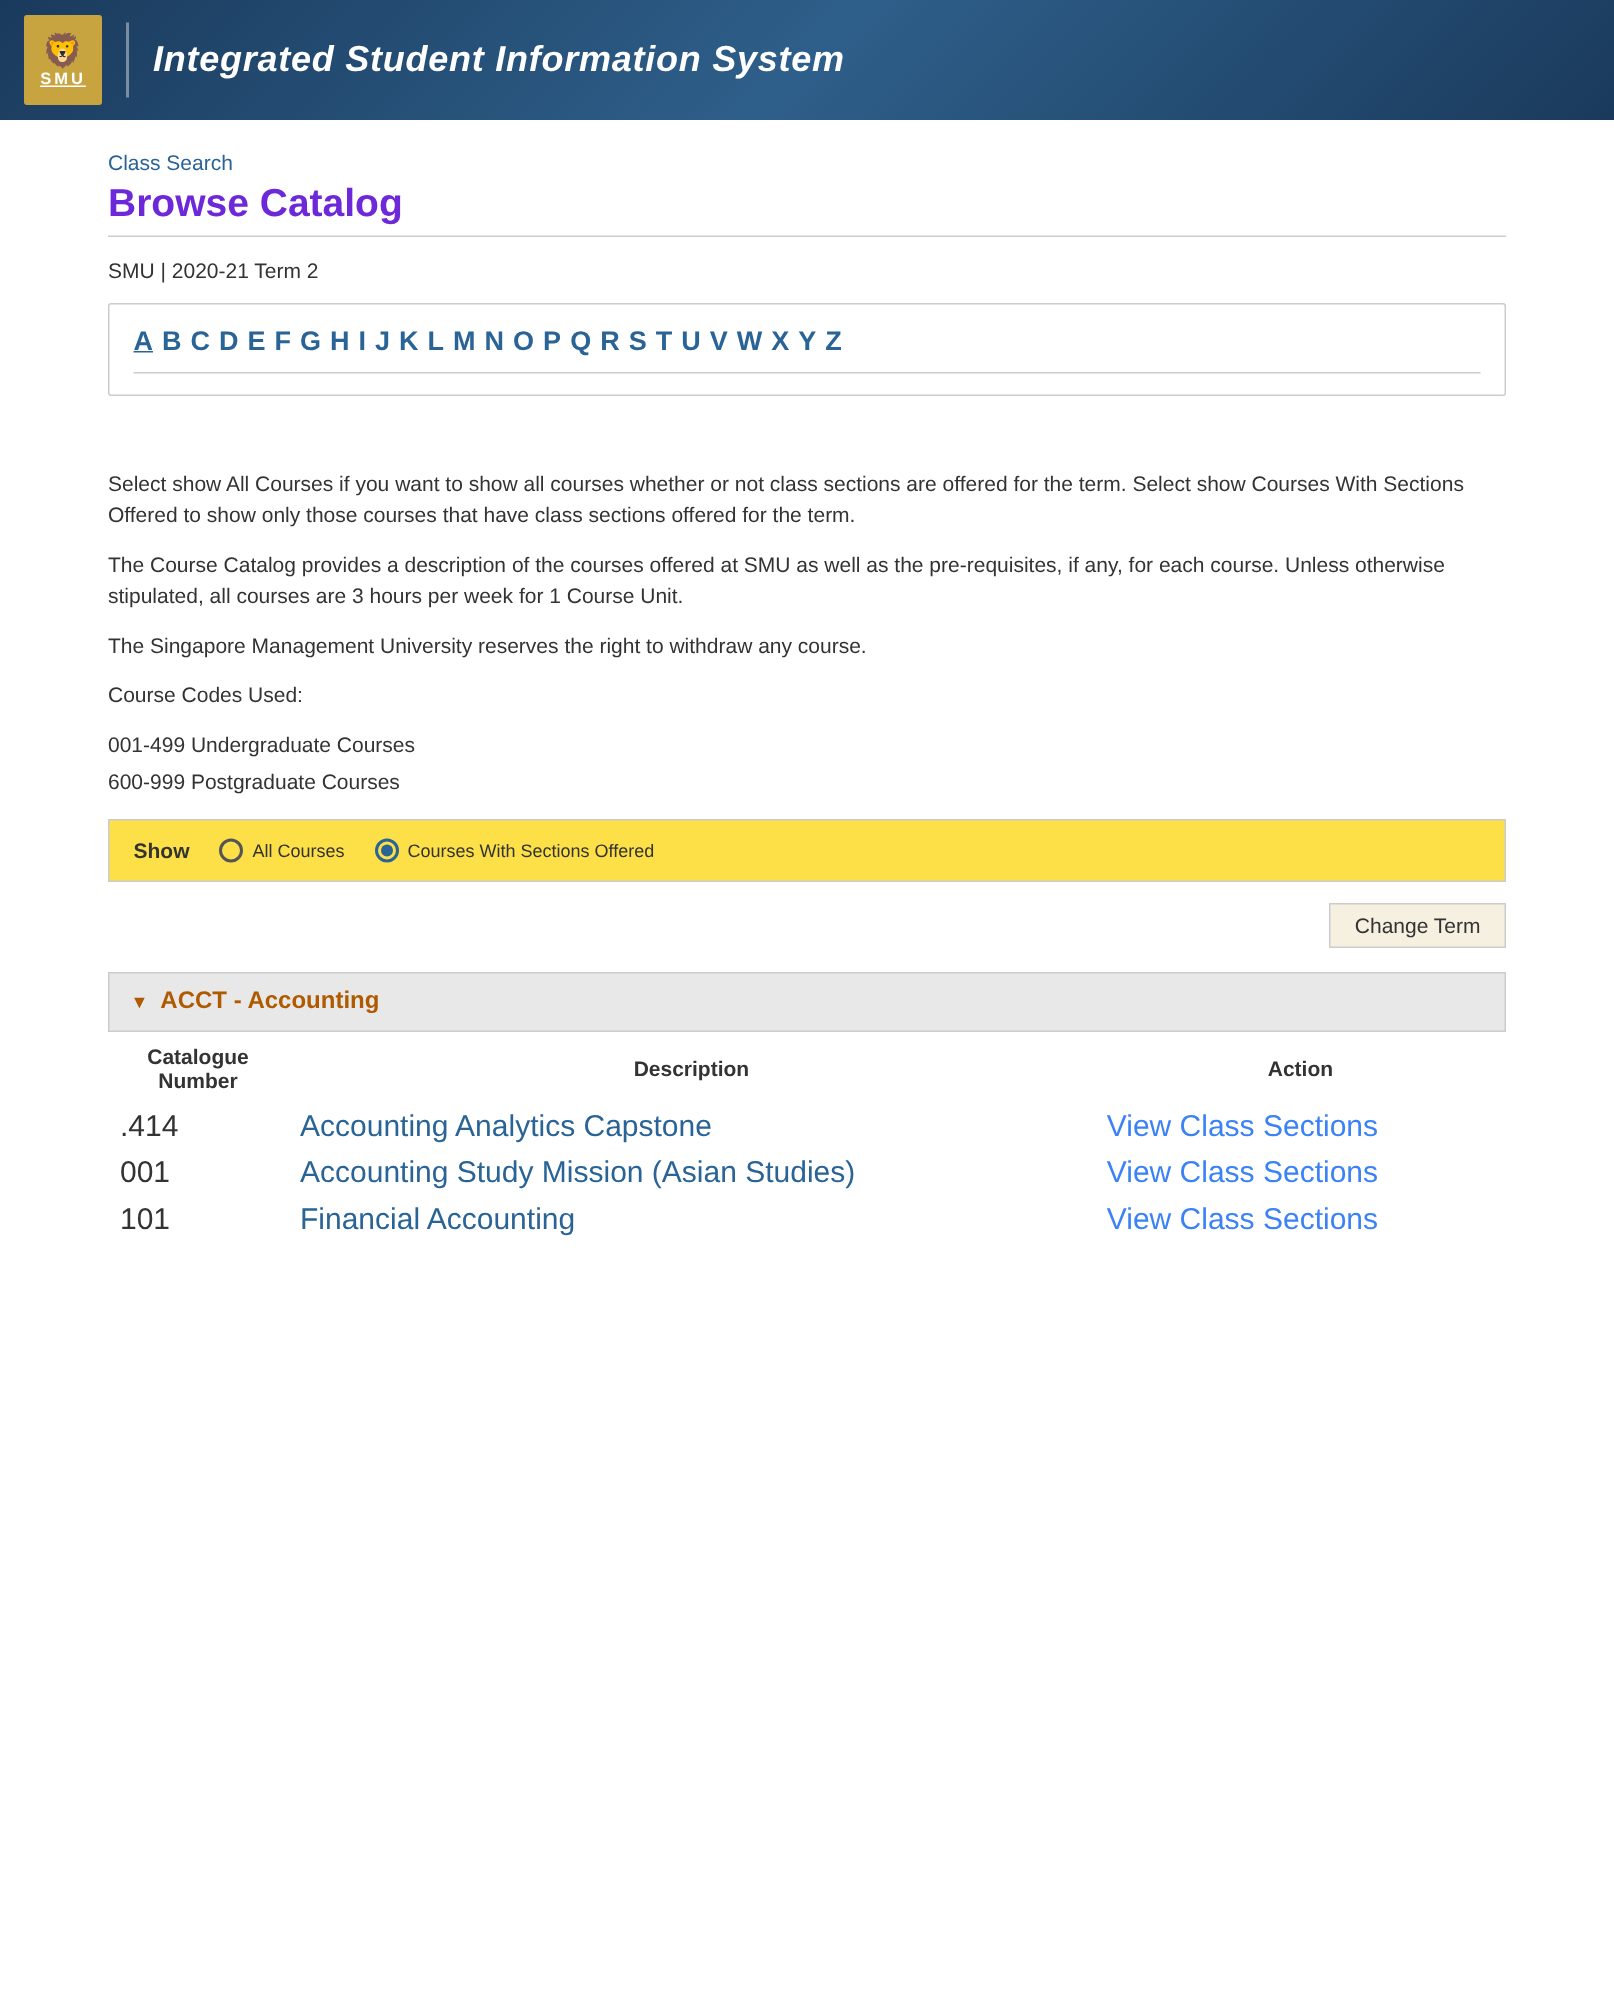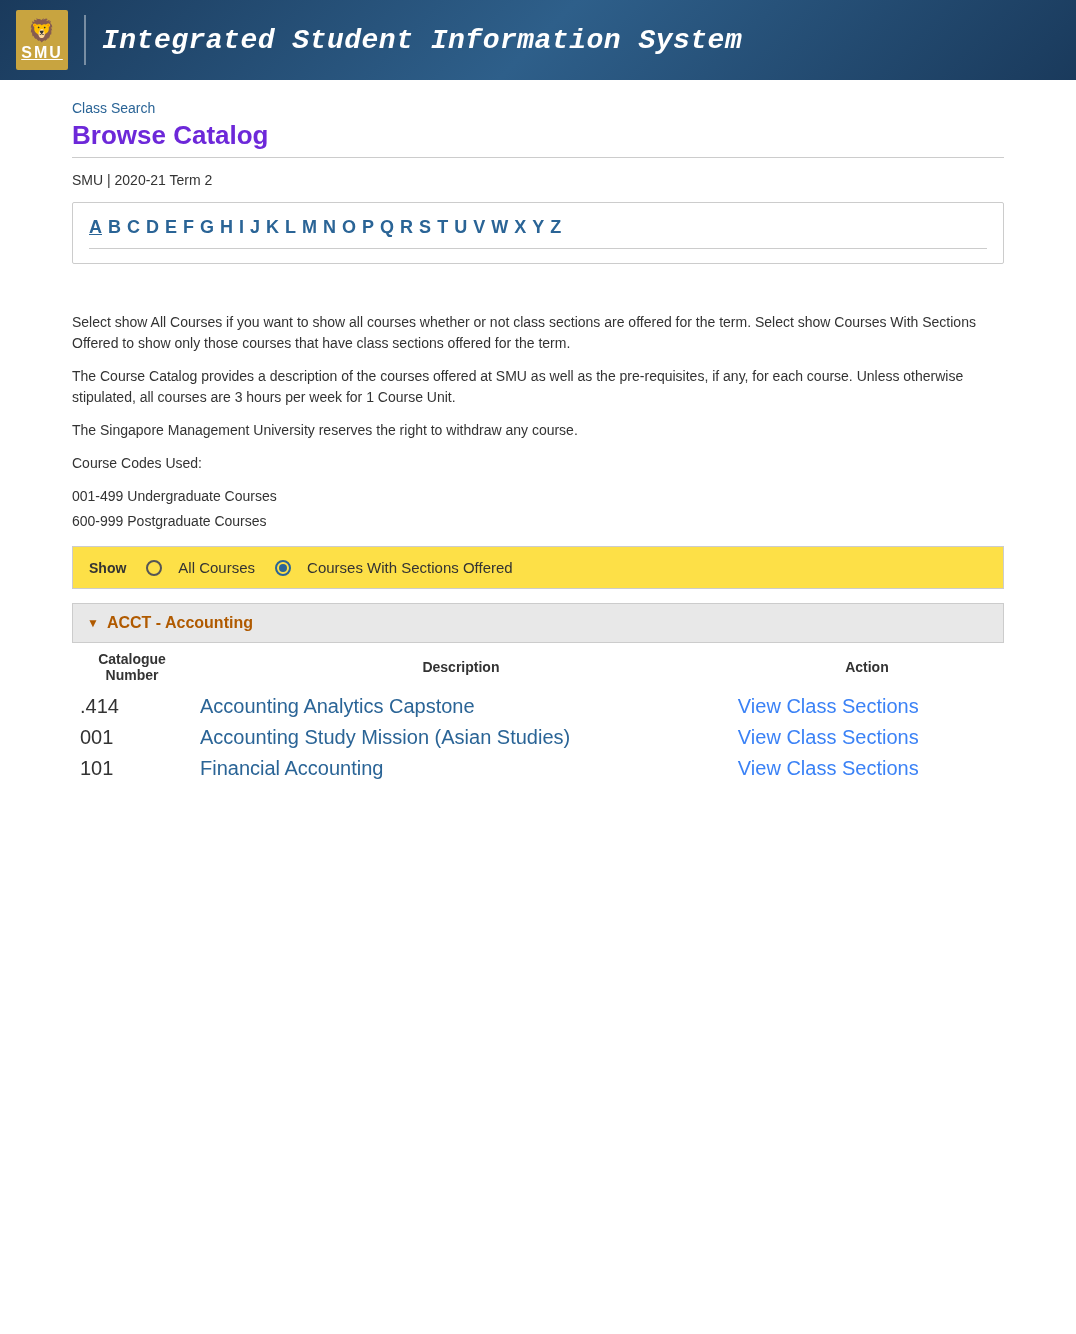--- a/index.html
+++ b/index.html
@@ -31,39 +31,38 @@
       align-items: center;
       justify-content: center;
       border-radius: 2px;
       position: relative;
     }
     .logo-lion {
       font-size: 22px;
       color: white;
     }
     .logo-smu {
-      font-size: 16px;
+      font-size: 11px;
       font-weight: bold;
       color: white;
       letter-spacing: 2px;
       text-decoration: underline;
     }
     .header-divider {
       width: 2px;
       height: 50px;
       background: rgba(255,255,255,0.4);
       margin-right: 16px;
     }
     .header-title {
       color: white;
-      font-size: 28px;
+      font-size: 24px;
       font-weight: bold;
       font-style: italic;
       letter-spacing: 0.5px;
-      font-family: Liberation Mono, monospace;
     }
 
     
     .main {
       max-width: 980px;
       margin: 0 auto;
       padding: 20px 24px;
     }
     .breadcrumb {
       color: #2a6496;
@@ -143,22 +142,22 @@
       align-items: center;
       gap: 20px;
     }
     .show-label {
       font-weight: bold;
       font-size: 14px;
     }
     .radio-option {
       display: flex;
       align-items: center;
-      gap: 16px;
-      font-size: 15px;
+      gap: 6px;
+      font-size: 12px;
     }
     .radio-circle {
       width: 16px;
       height: 16px;
       border-radius: 50%;
       border: 2px solid #555;
       display: inline-block;
       position: relative;
       cursor: pointer;
     }
@@ -317,20 +316,23 @@
     <label class="radio-option">
       <span class="radio-circle"></span>
       <span>All Courses</span>
     </label>
     <label class="radio-option">
       <span class="radio-circle checked"></span>
       <span class="radio-bold">Courses With Sections Offered</span>
     </label>
   </div>
 
+  <div class="change-term-row">
+    <button class="change-term-btn">Change Term</button>
+  </div>
 
   <div class="section-header">
     <span class="section-arrow">▼</span>
     <span class="section-title">ACCT - Accounting</span>
   </div>
 
   <table class="course-table">
     <thead>
       <tr>
         <th class="cat-num">Catalogue<br>Number</th>

